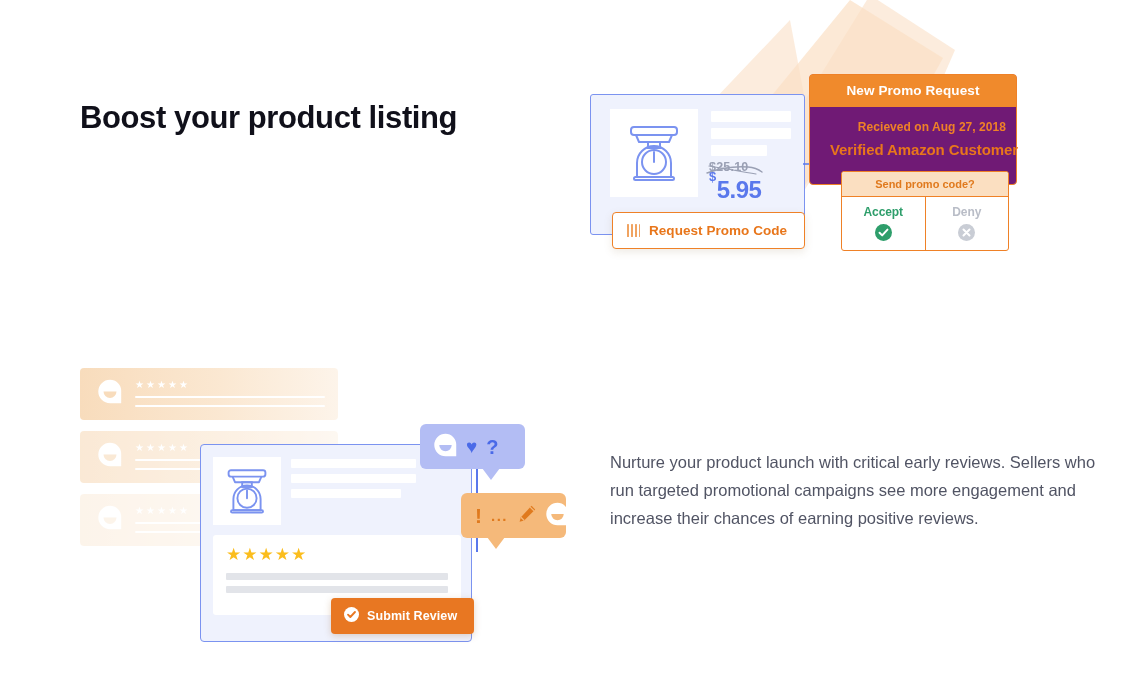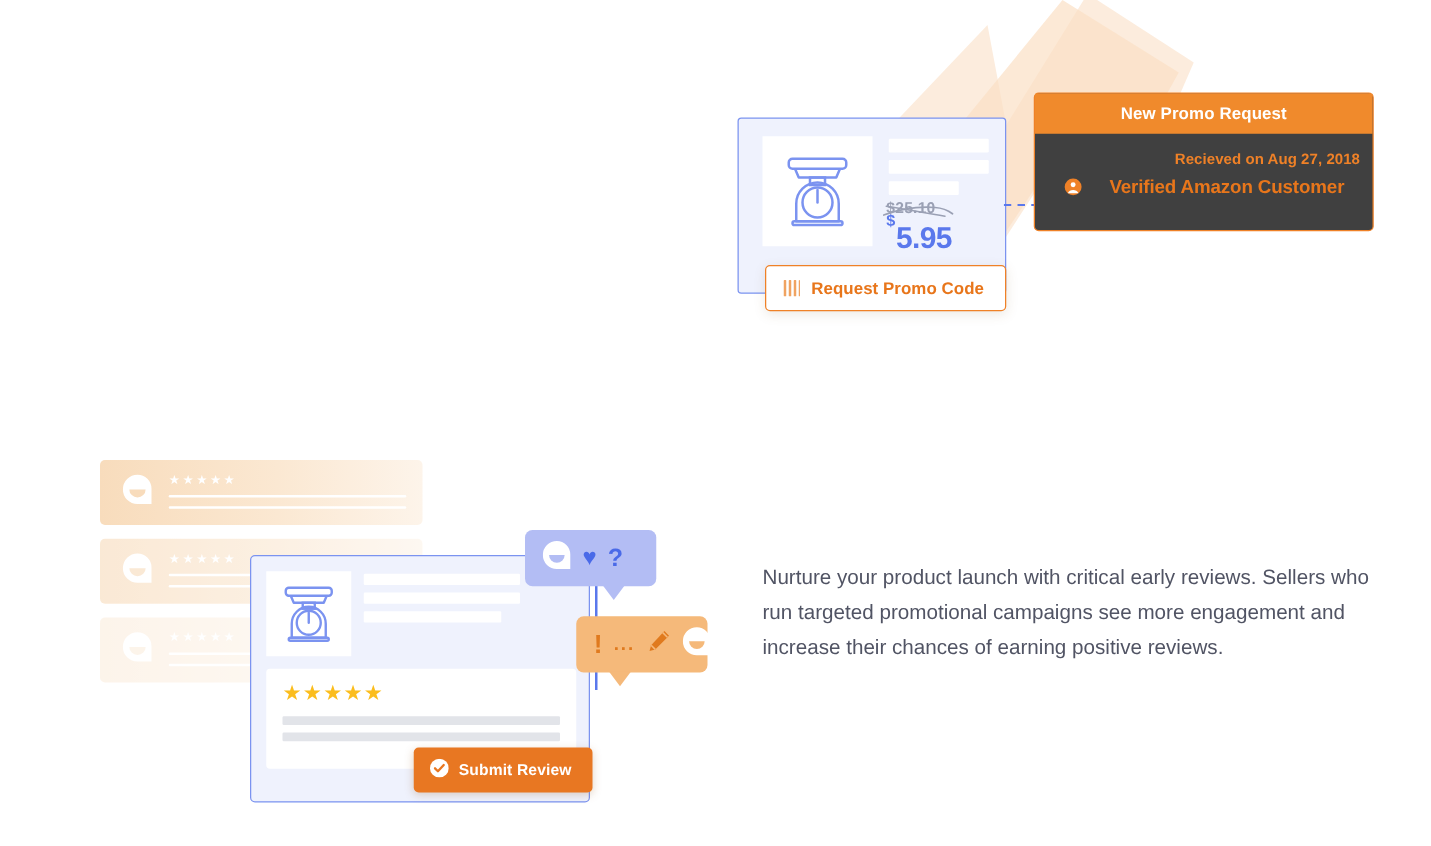--- a/index.html
+++ b/index.html
@@ -170,24 +170,24 @@
     left: 803px;
     top: 163px;
     width: 70px;
     height: 2px;
     pointer-events: none;
   }
 
   
   .promo-panel {
     position: absolute;
-    left: 827px;
+    left: 809px;
     top: 74px;
-    width: 272px;
-    background: #404040;
+    width: 208px;
+    background: #701a75;
     border: 1.6px solid #ef8127;
     border-radius: 4px;
     box-sizing: border-box;
     overflow: visible;
   }
   .promo-head {
     background: #f08a2c;
     color: #ffffff;
     font-size: 13.5px;
     font-weight: bold;
@@ -433,20 +433,21 @@
   .b-quest { color: #4a6ae8; font-size: 20px; font-weight: bold; line-height: 1; }
   .b-excl { color: #e07a1e; font-size: 21px; font-weight: bold; line-height: 1; }
   .b-dots { color: #e07a1e; font-size: 15px; font-weight: bold; letter-spacing: 1.5px; line-height: 1; }
 </style>
 </head>
 <body>
 
 <div class="stage">
 
   <div id="block-one-text">
+    <h2 class="section-title">Boost your product listing</h2>
   </div>
 
   <svg class="arrow-bg" viewBox="0 0 330 270">
     <polygon points="40,130 135,30 150,110 215,5 300,60 250,175 195,130 130,230" fill="#fbe6d1" opacity="0.75"></polygon>
     <polygon points="105,120 195,10 288,68 237,160 200,120 150,195" fill="#fbe0c4" opacity="0.7"></polygon>
   </svg>
 
   <div class="product-card">
     <div class="thumb">
       <svg width="62" height="60" viewBox="0 0 62 60">
@@ -494,20 +495,43 @@
     <div class="promo-head">New Promo Request</div>
     <div class="promo-body">
       <div class="promo-received">Recieved on Aug 27, 2018</div>
       <div class="promo-customer">
         <svg width="15" height="15" viewBox="0 0 16 16">
           <circle cx="8" cy="8" r="7.2" fill="#ef8127"></circle>
           <circle cx="8" cy="6.2" r="2.1" fill="#ffffff"></circle>
           <path d="M3.4 13.4 A5.2 5.2 0 0 1 12.6 13.4 Z" fill="#ffffff"></path>
         </svg>
         <span>Verified Amazon Customer</span>
+      </div>
+    </div>
+    <div class="promo-action">
+      <div class="promo-action-head">Send promo code?</div>
+      <div class="promo-action-row">
+        <div class="promo-action-cell pa-accept">
+          <div class="pa-label">Accept</div>
+          <div class="pa-icon">
+            <svg width="17" height="17" viewBox="0 0 18 18">
+              <circle cx="9" cy="9" r="9" fill="#2e9e6b"></circle>
+              <path d="M4.8 9.2 L7.6 12 L13.2 6" fill="none" stroke="#ffffff" stroke-width="2.1" stroke-linecap="round" stroke-linejoin="round"></path>
+            </svg>
+          </div>
+        </div>
+        <div class="promo-action-cell pa-deny">
+          <div class="pa-label">Deny</div>
+          <div class="pa-icon">
+            <svg width="17" height="17" viewBox="0 0 18 18">
+              <circle cx="9" cy="9" r="9" fill="#c9cdd5"></circle>
+              <path d="M5.8 5.8 L12.2 12.2 M12.2 5.8 L5.8 12.2" fill="none" stroke="#ffffff" stroke-width="2.1" stroke-linecap="round"></path>
+            </svg>
+          </div>
+        </div>
       </div>
     </div>
   </div>
 
   <div id="block-two-text">
     <p class="section-body">Nurture your product launch with critical early reviews. Sellers who run targeted promotional campaigns see more engagement and increase their chances of earning positive reviews.</p>
   </div>
 
   <div class="review-stack">
     <div class="review-row" style="background:linear-gradient(90deg,#f8dcbc 0%,#fbe8d2 55%,#fdf4ea 100%);opacity:1;">

